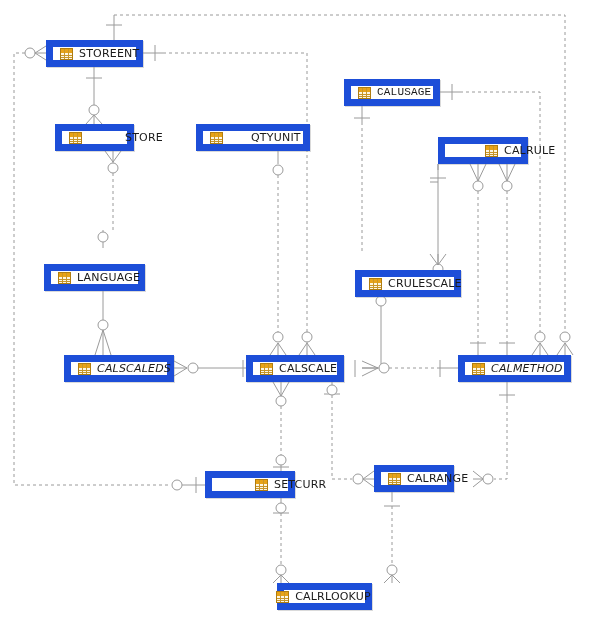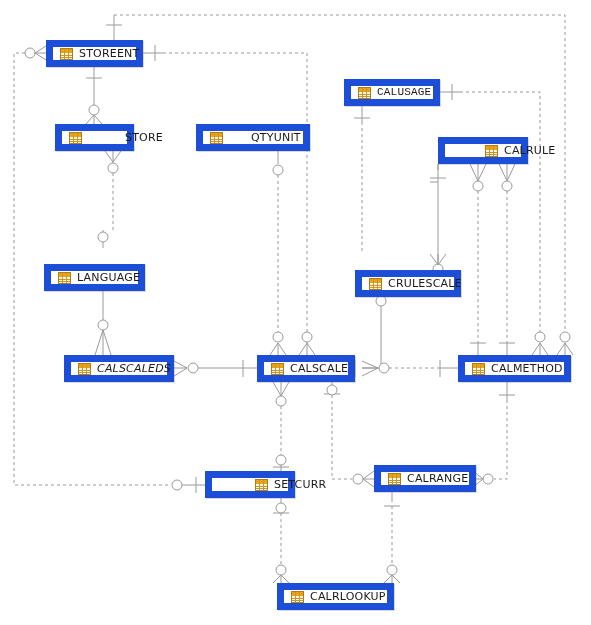--- a/index.html
+++ b/index.html
@@ -270,38 +270,38 @@
   <div class="entity" style="left:44px;top:264px;width:101px;">
     <span class="tbl-icon"></span>
     <span class="ent-label">LANGUAGE</span>
   </div>
 
   <div class="entity" style="left:64px;top:355px;width:110px;font-style:italic;">
     <span class="tbl-icon"></span>
     <span class="ent-label">CALSCALEDS</span>
   </div>
 
-  <div class="entity" style="left:257px;top:355px;width:98px;text-align:right;">
+  <div class="entity" style="left:246px;top:355px;width:98px;text-align:right;">
     <span class="tbl-icon"></span>
     <span class="ent-label">CALSCALE</span>
   </div>
 
-  <div class="entity" style="left:458px;top:355px;width:113px;">
+  <div class="entity" style="left:458px;top:355px;width:113px;font-style:italic;">
     <span class="tbl-icon"></span>
     <span class="ent-label">CALMETHOD</span>
   </div>
 
   <div class="entity" style="left:205px;top:471px;width:90px;padding-left:43px;">
     <span class="tbl-icon"></span>
     <span class="ent-label">SETCURR</span>
   </div>
 
-  <div class="entity" style="left:374px;top:465px;width:102px;">
+  <div class="entity" style="left:374px;top:465px;width:80px;">
     <span class="tbl-icon"></span>
     <span class="ent-label">CALRANGE</span>
   </div>
 
-  <div class="entity" style="left:277px;top:583px;width:117px;">
+  <div class="entity" style="left:277px;top:583px;width:95px;justify-content:center;">
     <span class="tbl-icon"></span>
     <span class="ent-label">CALRLOOKUP</span>
   </div>
 
 </div>
 
 </body></html>

